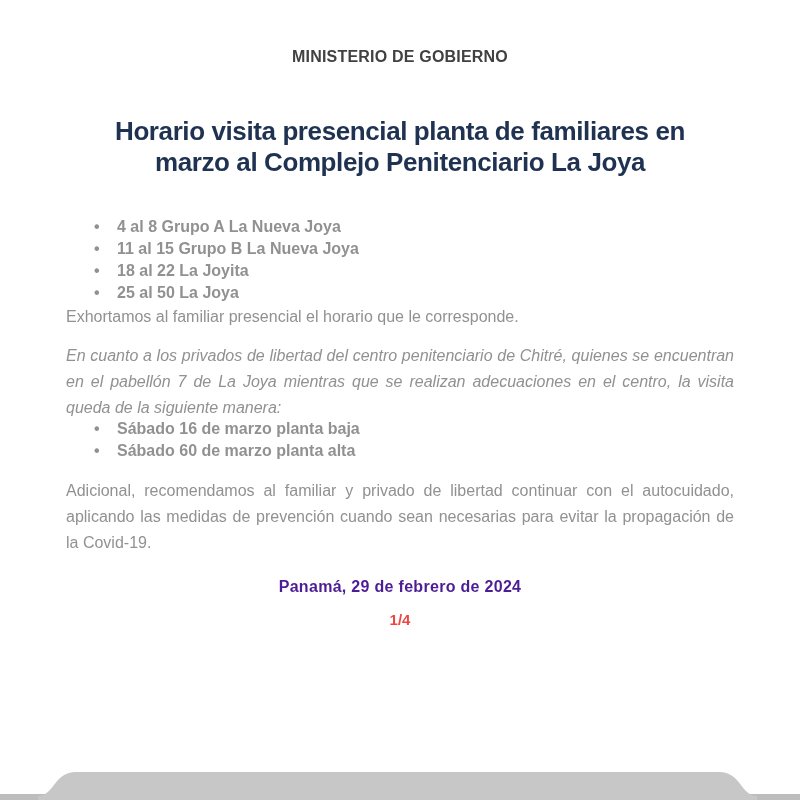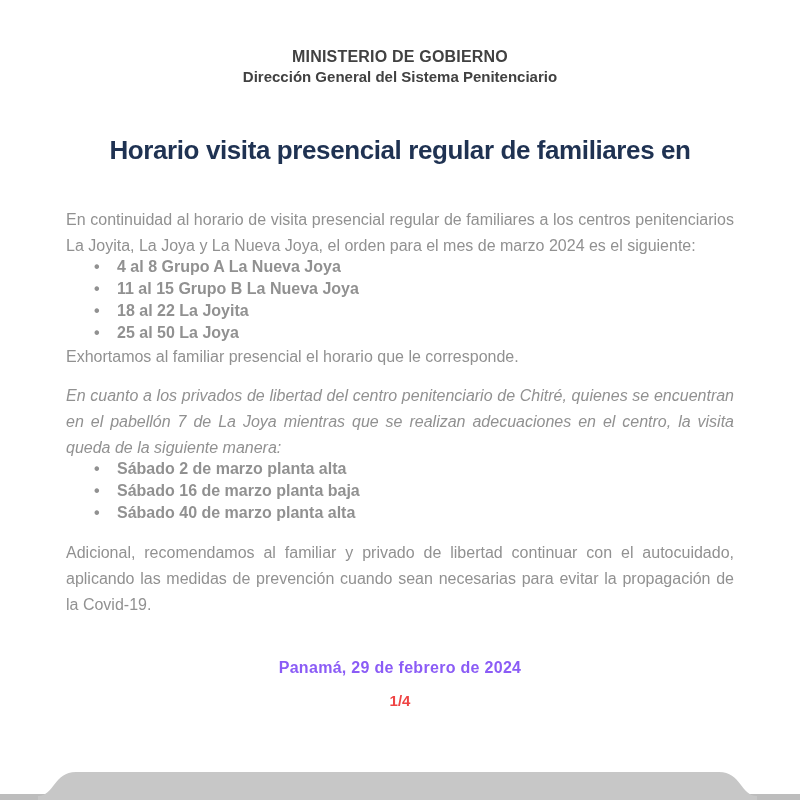--- a/index.html
+++ b/index.html
@@ -70,23 +70,23 @@
   ul.bullet-list li::before {
     content: "\2022";
     position: absolute;
     left: -23px;
     top: 0;
   }
   .gap-sm { margin-top: 13px !important; font-style: italic; }
   .gap-md { margin-top: 16px !important; }
   
   .dateline {
-    margin-top: 40px;
+    margin-top: 21px;
     text-align: center;
-    color: #8b5cf6;
+    color: #4c1d95;
     font-size: 16px;
     line-height: 20px;
     font-weight: bold;
     letter-spacing: 0.3px;
   }
   .pagenum {
     margin-top: 14px;
     text-align: center;
     color: #ef4444;
     font-size: 15px;
@@ -103,46 +103,44 @@
     display: block;
   }
 </style>
 </head>
 <body>
 
 <div class="page">
 
   <div class="letterhead">
     <div class="org">MINISTERIO DE GOBIERNO</div>
-    <div class="dept">Dirección General del Sistema Penitenciario</div>
   </div>
 
   <h1 class="doc-title">
-    <span>Horario visita presencial regular de familiares en</span><br>
+    <span>Horario visita presencial planta de familiares en</span><br>
+    <span>marzo al Complejo Penitenciario La Joya</span>
   </h1>
 
   <div class="content">
 
-    <p class="just">En continuidad al horario de visita presencial regular de familiares a los centros penitenciarios La Joyita, La Joya y La Nueva Joya, el orden para el mes de marzo 2024 es el siguiente:</p>
 
     <ul class="bullet-list">
       <li>4 al 8 Grupo A La Nueva Joya</li>
       <li>11 al 15 Grupo B La Nueva Joya</li>
       <li>18 al 22 La Joyita</li>
       <li>25 al 50 La Joya</li>
     </ul>
 
     <p>Exhortamos al familiar presencial el horario que le corresponde.</p>
 
     <p class="just gap-sm">En cuanto a los privados de libertad del centro penitenciario de Chitré, quienes se encuentran en el pabellón 7 de La Joya mientras que se realizan adecuaciones en el centro, la visita queda de la siguiente manera:</p>
 
     <ul class="bullet-list">
-      <li>Sábado 2 de marzo planta alta</li>
       <li>Sábado 16 de marzo planta baja</li>
-      <li>Sábado 40 de marzo planta alta</li>
+      <li>Sábado 60 de marzo planta alta</li>
     </ul>
 
     <p class="just gap-md">Adicional, recomendamos al familiar y privado de libertad continuar con el autocuidado, aplicando las medidas de prevención cuando sean necesarias para evitar la propagación de la Covid-19.</p>
 
   </div>
 
   <div class="dateline">Panamá, 29 de febrero de 2024</div>
 
   <div class="pagenum">1/4</div>
 

